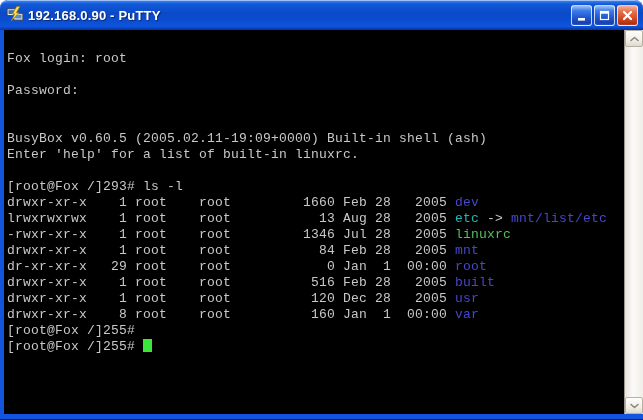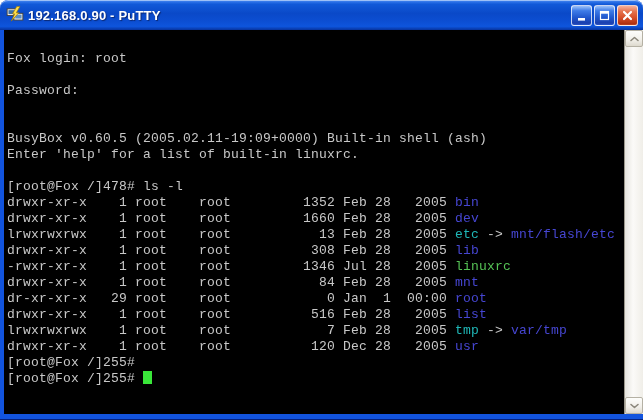--- a/index.html
+++ b/index.html
@@ -138,31 +138,29 @@
     <div class="terminal">
         <div class="tline"></div>
         <div class="tline"><span class="c-fg">Fox login: root</span></div>
         <div class="tline"></div>
         <div class="tline"><span class="c-fg">Password:</span></div>
         <div class="tline"></div>
         <div class="tline"></div>
         <div class="tline"><span class="c-fg">BusyBox v0.60.5 (2005.02.11-19:09+0000) Built-in shell (ash)</span></div>
         <div class="tline"><span class="c-fg">Enter 'help' for a list of built-in linuxrc.</span></div>
         <div class="tline"></div>
-        <div class="tline"><span class="c-fg">[root@Fox /]478# ls -l</span></div>
-        <div class="tline"><span class="c-fg">drwxr-xr-x    1 root    root         1352 Feb 28   2005 </span><span class="c-dir">bin</span></div>
+        <div class="tline"><span class="c-fg">[root@Fox /]293# ls -l</span></div>
         <div class="tline"><span class="c-fg">drwxr-xr-x    1 root    root         1660 Feb 28   2005 </span><span class="c-dir">dev</span></div>
-        <div class="tline"><span class="c-fg">lrwxrwxrwx    1 root    root           13 Feb 28   2005 </span><span class="c-link">etc</span><span class="c-fg"> -&gt; </span><span class="c-dir">mnt/flash/etc</span></div>
-        <div class="tline"><span class="c-fg">drwxr-xr-x    1 root    root          308 Feb 28   2005 </span><span class="c-dir">lib</span></div>
+        <div class="tline"><span class="c-fg">lrwxrwxrwx    1 root    root           13 Aug 28   2005 </span><span class="c-link">etc</span><span class="c-fg"> -&gt; </span><span class="c-dir">mnt/list/etc</span></div>
         <div class="tline"><span class="c-fg">-rwxr-xr-x    1 root    root         1346 Jul 28   2005 </span><span class="c-exec">linuxrc</span></div>
         <div class="tline"><span class="c-fg">drwxr-xr-x    1 root    root           84 Feb 28   2005 </span><span class="c-dir">mnt</span></div>
         <div class="tline"><span class="c-fg">dr-xr-xr-x   29 root    root            0 Jan  1  00:00 </span><span class="c-dir">root</span></div>
-        <div class="tline"><span class="c-fg">drwxr-xr-x    1 root    root          516 Feb 28   2005 </span><span class="c-dir">list</span></div>
-        <div class="tline"><span class="c-fg">lrwxrwxrwx    1 root    root            7 Feb 28   2005 </span><span class="c-link">tmp</span><span class="c-fg"> -&gt; </span><span class="c-dir">var/tmp</span></div>
+        <div class="tline"><span class="c-fg">drwxr-xr-x    1 root    root          516 Feb 28   2005 </span><span class="c-dir">built</span></div>
         <div class="tline"><span class="c-fg">drwxr-xr-x    1 root    root          120 Dec 28   2005 </span><span class="c-dir">usr</span></div>
+        <div class="tline"><span class="c-fg">drwxr-xr-x    8 root    root          160 Jan  1  00:00 </span><span class="c-dir">var</span></div>
         <div class="tline"><span class="c-fg">[root@Fox /]255#</span></div>
         <div class="tline"><span class="c-fg">[root@Fox /]255# </span><span class="cursor"></span></div>
       </div>
 
     <div class="scrollbar">
       <div class="sb-btn">
         <span>
           <svg width="11" height="8" viewBox="0 0 11 8">
               <path d="M2 5.5 L5.5 2.5 L9 5.5" fill="none" stroke="#8B877B" stroke-width="1.6" stroke-linecap="round" stroke-linejoin="round"></path>
             </svg>

